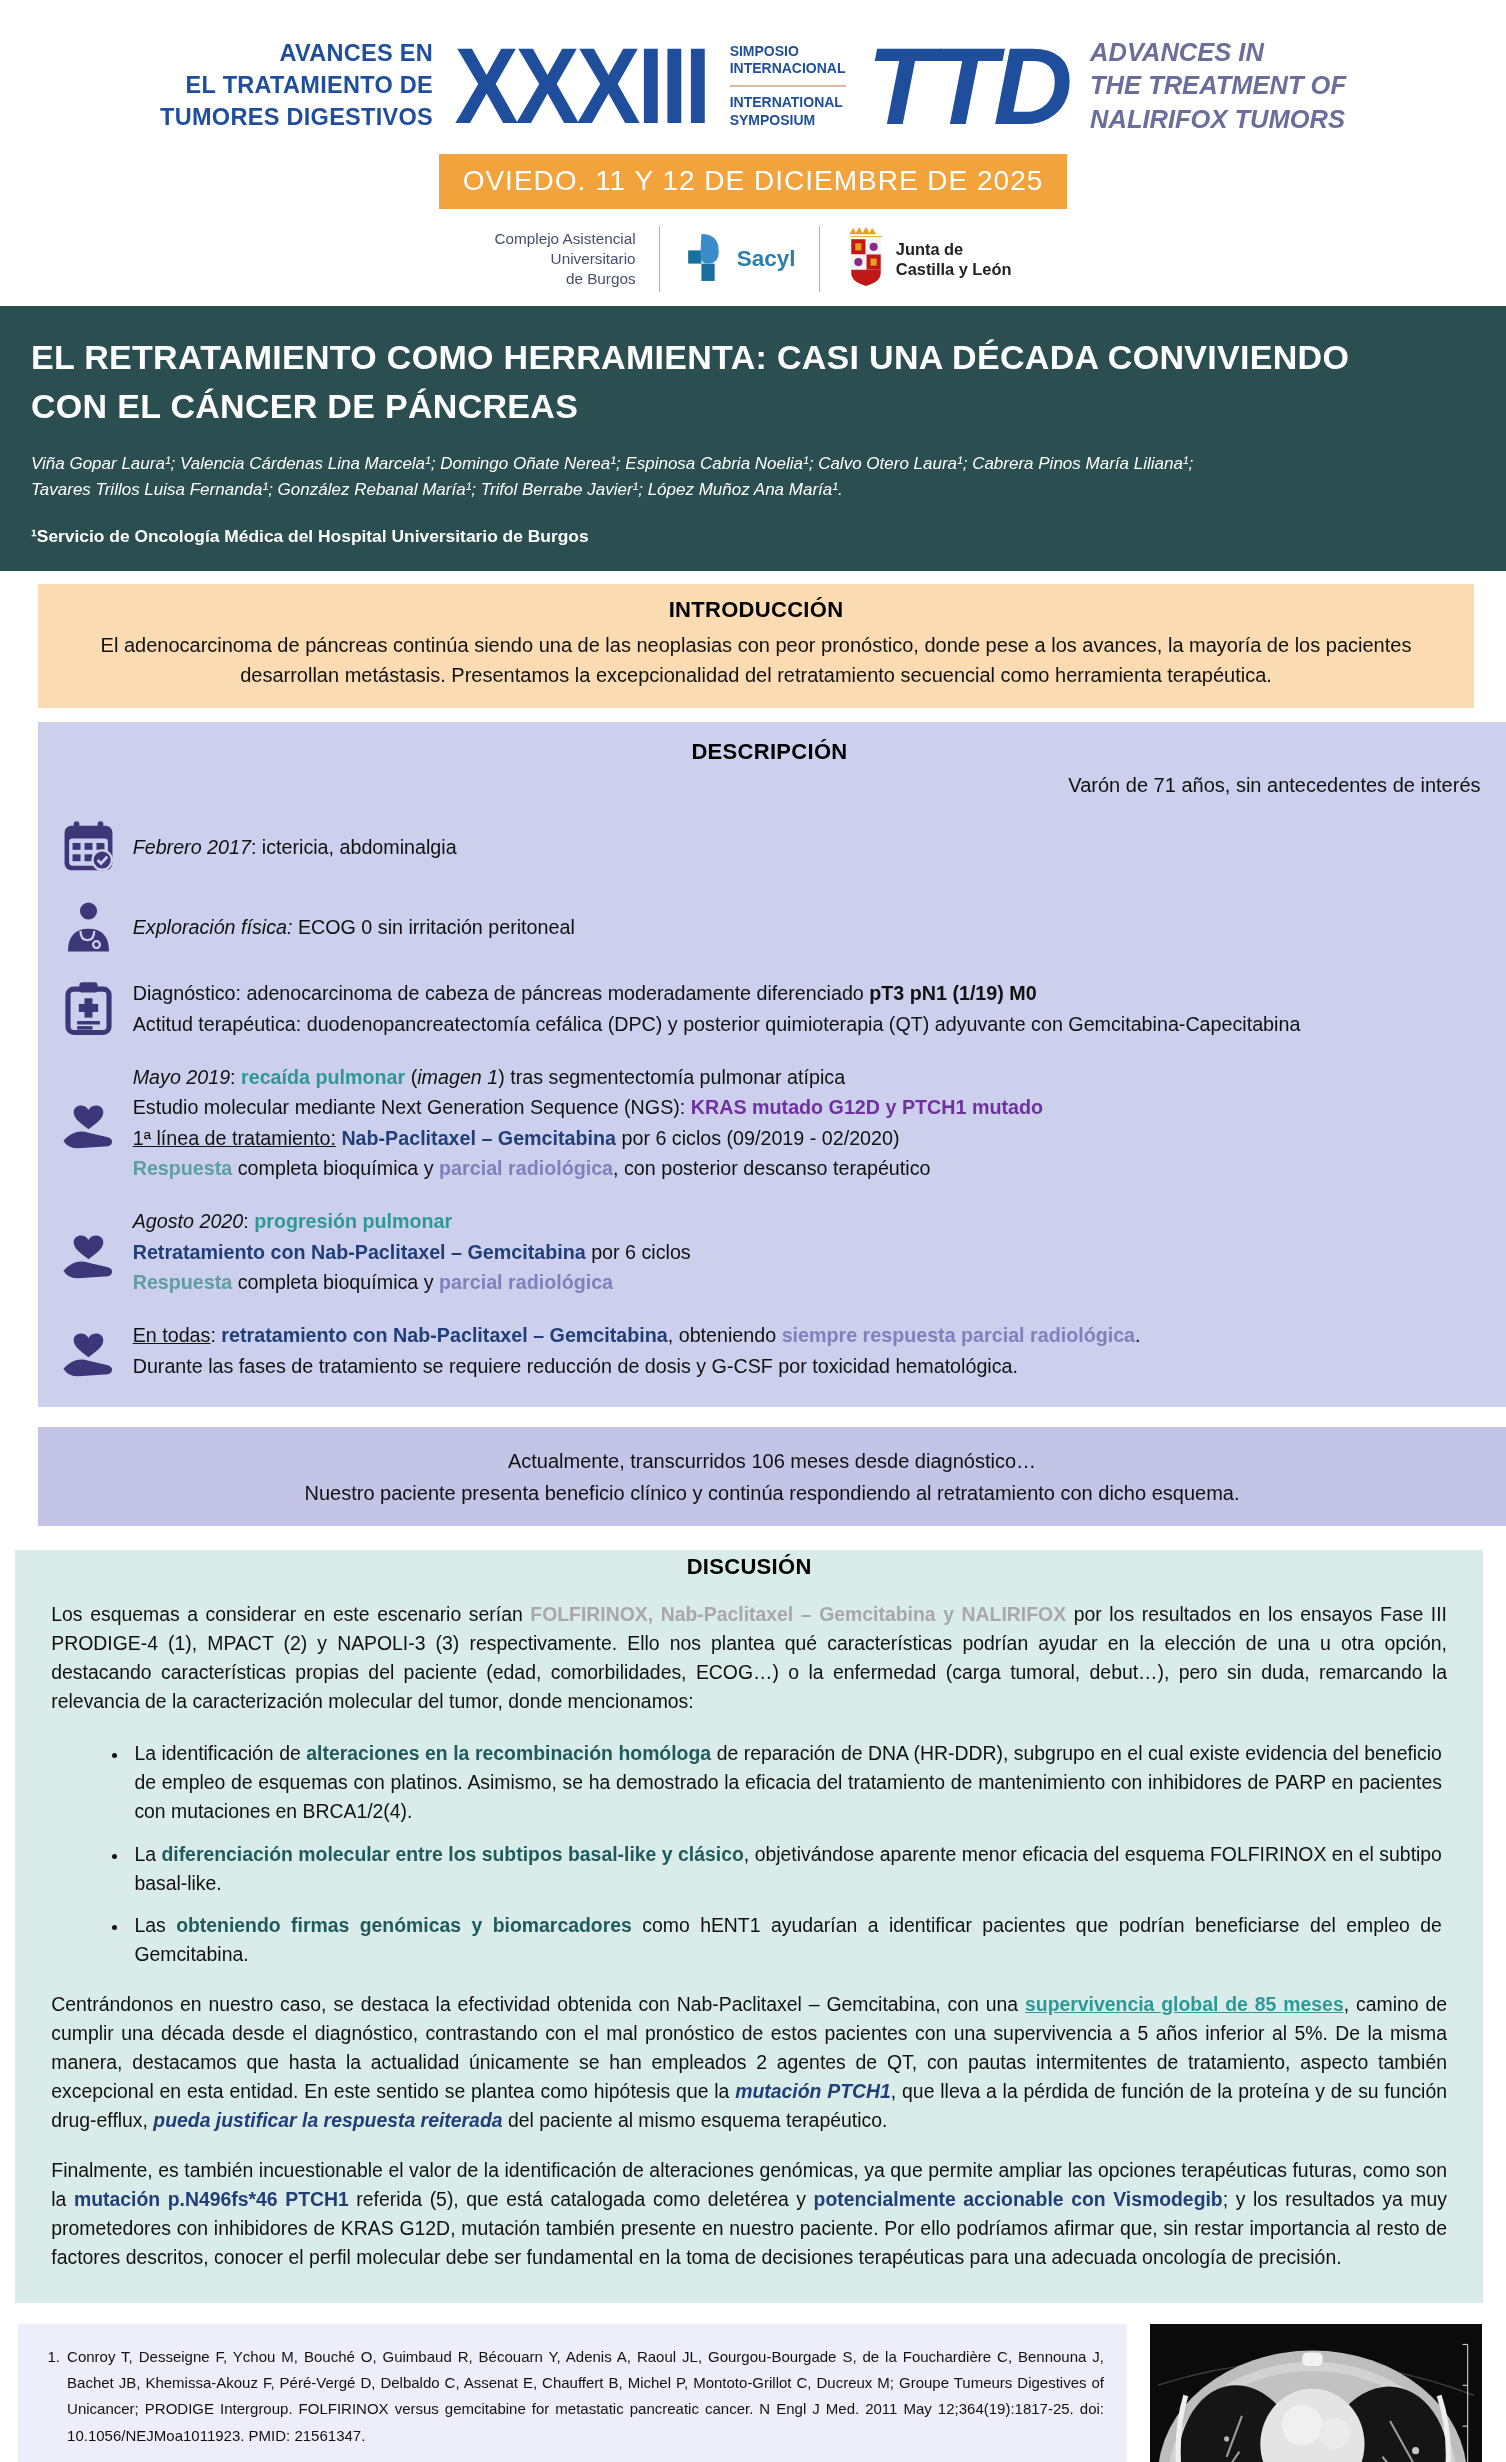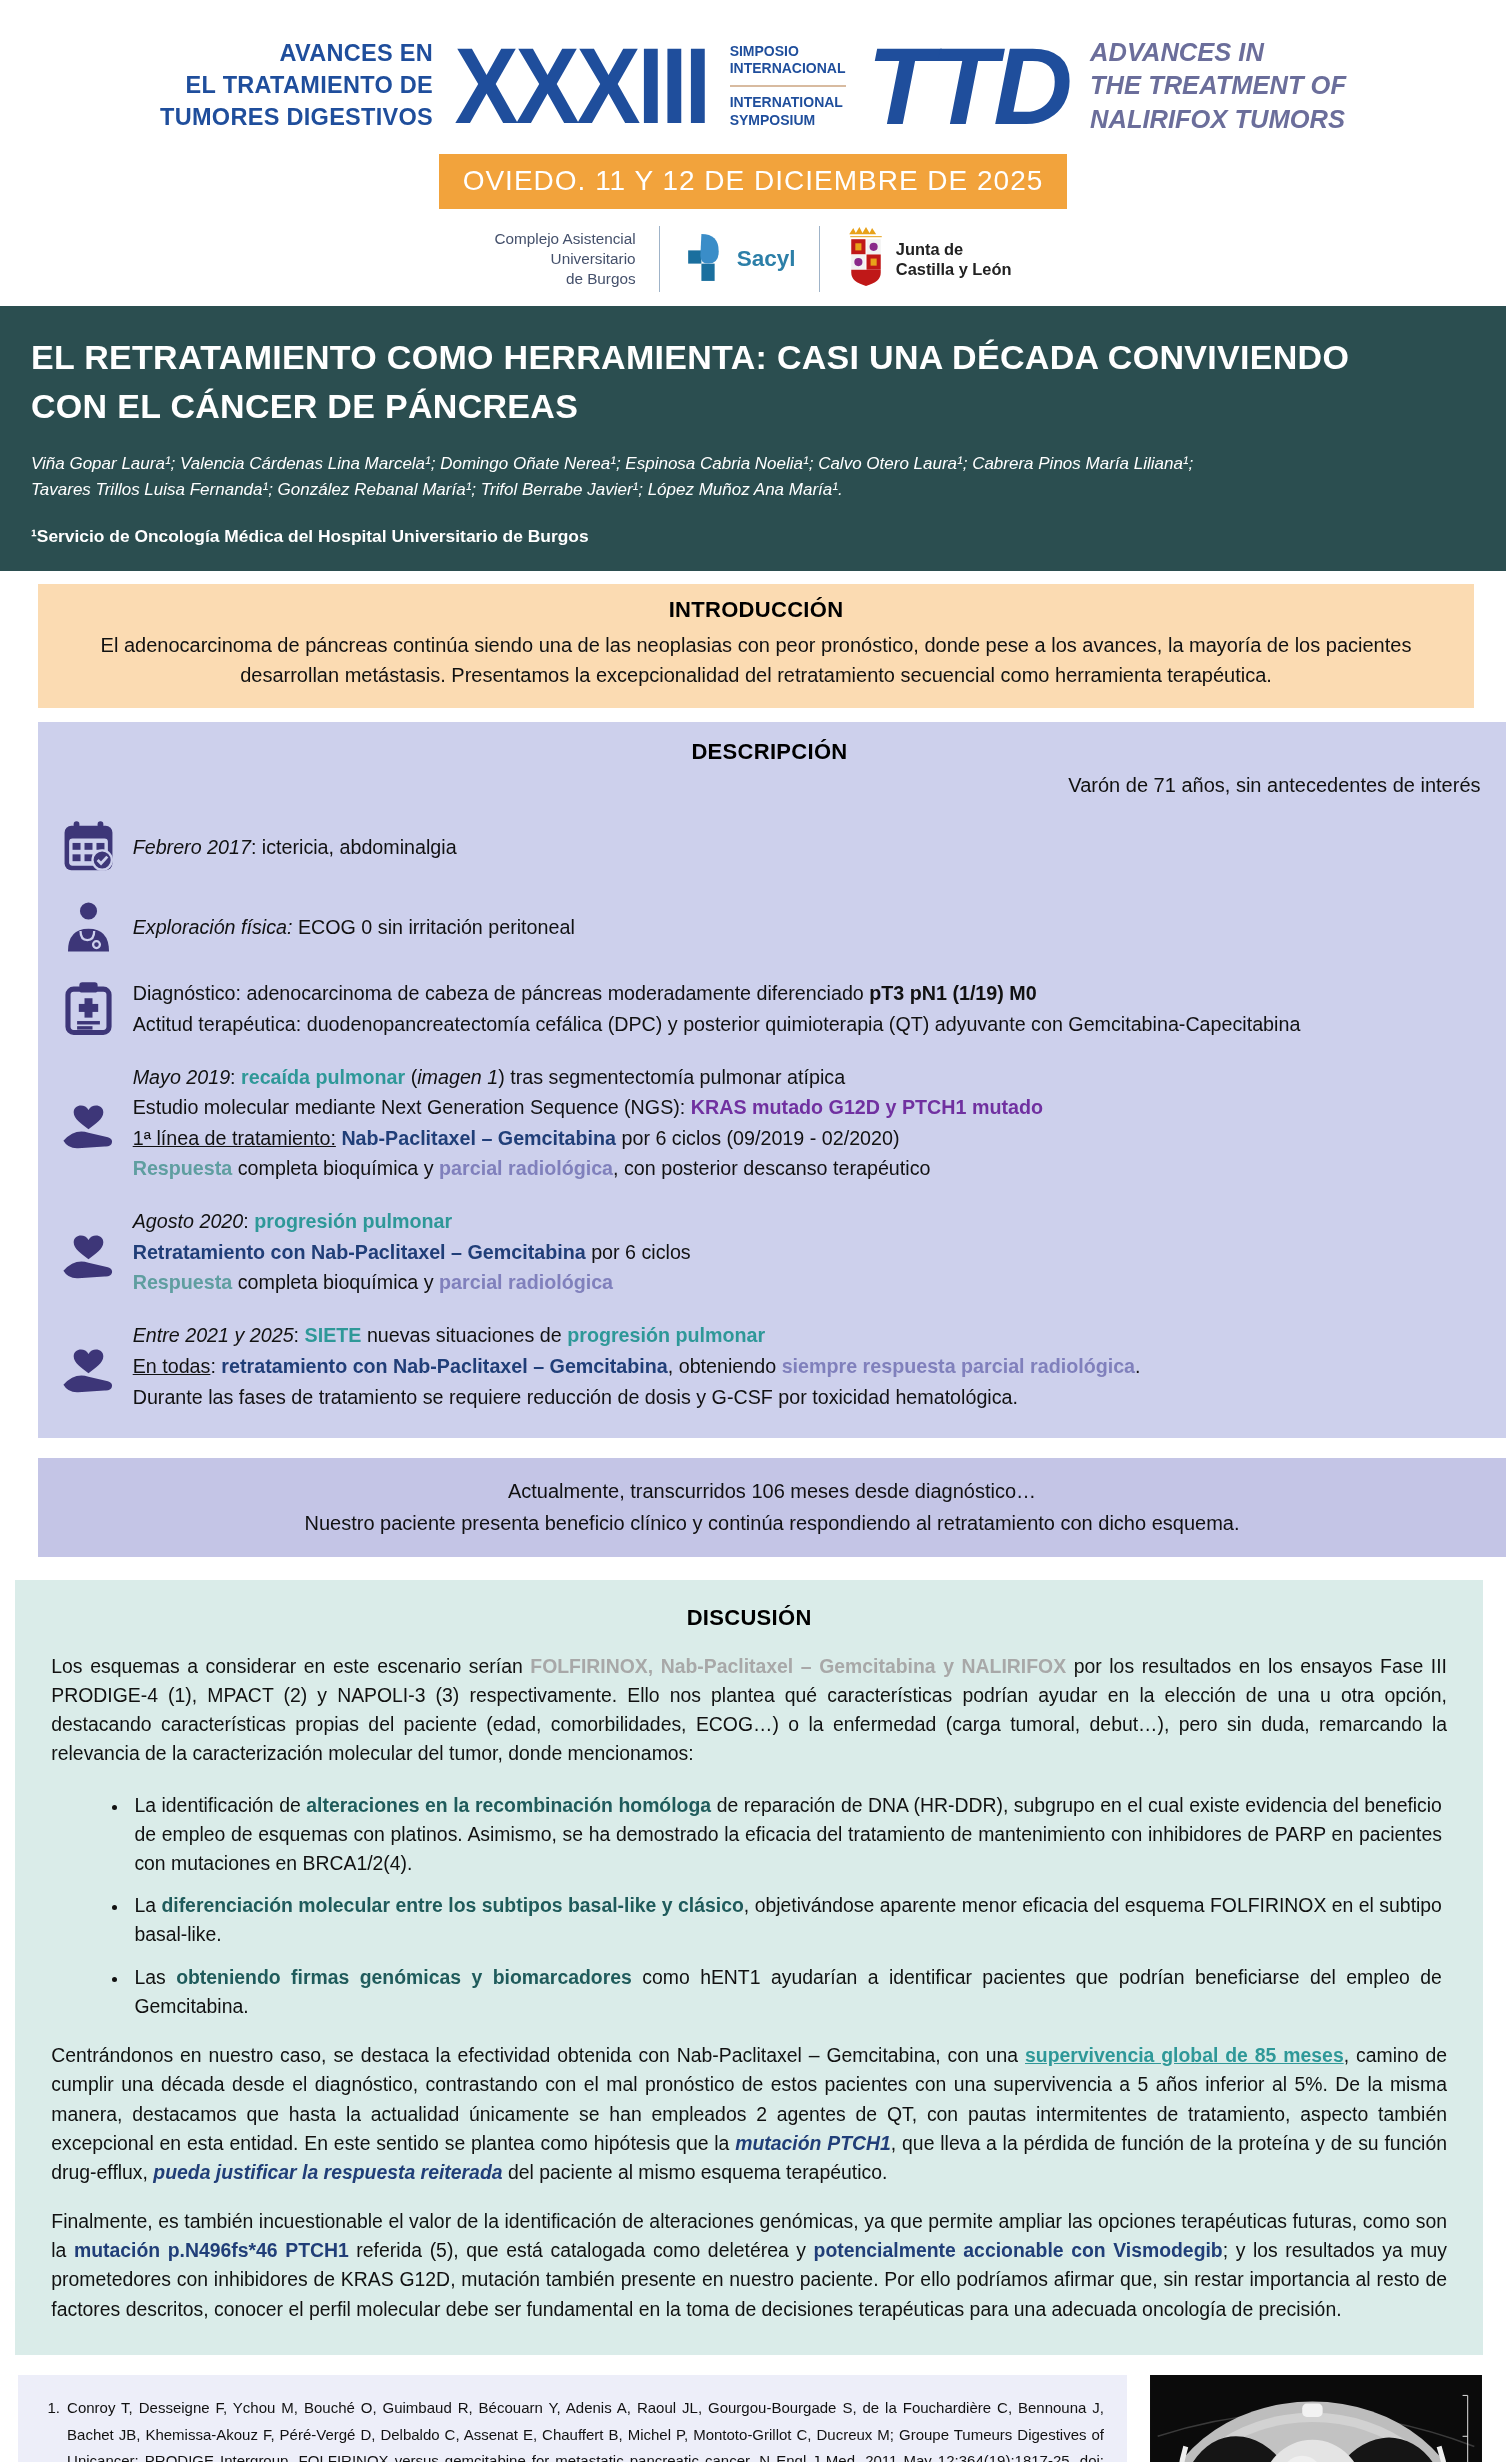--- a/index.html
+++ b/index.html
@@ -57,21 +57,21 @@
   .desc-sub{text-align:right; font-size:20px; margin-top:8.2px;}
   .t-item{display:flex; align-items:center; gap:13.3px; margin-top:22.5px;}
   .t-icon{flex:0 0 61px; display:flex; justify-content:center;}
   .t-icon svg{width:57px; height:57px;}
   .t-body{flex:1;}
   .t-line{font-size:19.7px; line-height:1.55;}
 
   .actual-box{background:var(--lav2); margin:20.4px 0 0 38px; padding:17.4px 31px;
               text-align:center; font-size:20px; line-height:1.6;}
 
-  .disc-box{background:var(--mint); margin:23.5px 23px 0 15.3px; padding:25px 36px 31px 36px;}
+  .disc-box{background:var(--mint); margin:23.5px 23px 0 15.3px; padding:4px 36px 31px 36px;}
   .disc-p{font-size:19.4px; line-height:1.5; text-align:justify; margin-top:20.4px;}
   .disc-bullets{margin:22.5px 0 0 77px; padding-right:5.1px;}
   .disc-bullets li{font-size:19.4px; line-height:1.5; text-align:justify;
                    margin-bottom:13.3px; padding-left:6.1px;}
   .disc-bullets li::marker{font-size:15.3px;}
 
   
   .rs-i{font-style:italic;}
   .rs-b{font-weight:bold;}
   .rs-u{text-decoration:underline;}
@@ -254,21 +254,20 @@
         </div>
       </div>
       <div class="t-item">
         <span class="t-icon">
           <svg viewBox="0 0 100 100">
             <path d="M50 62 C38 52 24 44 24 32 C24 18 44 16 50 28 C56 16 76 18 76 32 C76 44 62 52 50 62 Z" fill="#3d3678"></path>
             <path d="M6 82 Q26 60 50 68 L84 76 Q93 79 91 86 Q89 93 78 92 L32 95 Q14 96 6 82 Z" fill="#3d3678"></path>
           </svg>
         </span>
         <div class="t-body">
-          <div class="t-line"><span class="rs-i">Entre 2021 y 2025</span><span>: </span><span class="rs-t">SIETE</span><span> nuevas situaciones de </span><span class="rs-t">progresión pulmonar</span></div>
           <div class="t-line"><span class="rs-u">En todas</span><span>: </span><span class="rs-bl">retratamiento con Nab-Paclitaxel – Gemcitabina</span><span>, obteniendo </span><span class="rs-pe">siempre respuesta parcial radiológica</span><span>.</span></div>
           <div class="t-line"><span>Durante las fases de tratamiento se requiere reducción de dosis y G-CSF por toxicidad hematológica.</span></div>
         </div>
       </div>
     </div>
 </div>
 
 <div class="actual-box">
   <div>Actualmente, transcurridos 106 meses desde diagnóstico…</div>
   <div>Nuestro paciente presenta beneficio clínico y continúa respondiendo al retratamiento con dicho esquema.</div>

